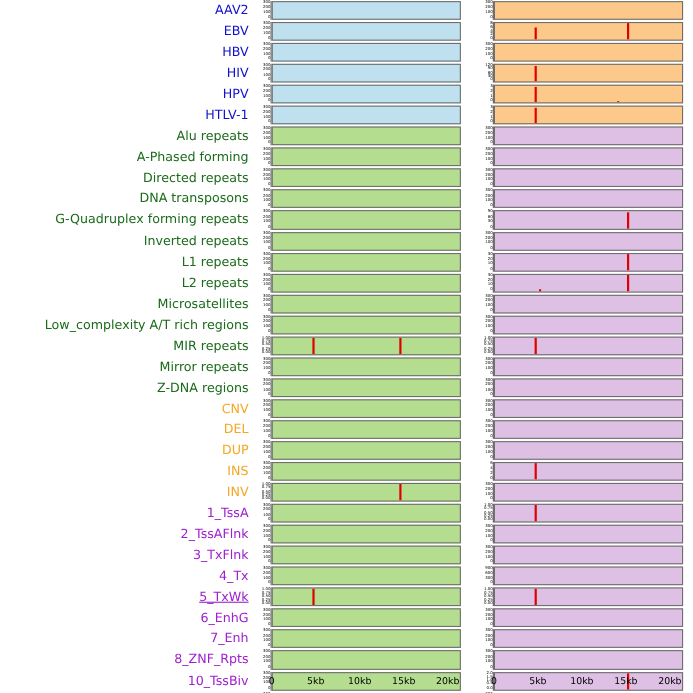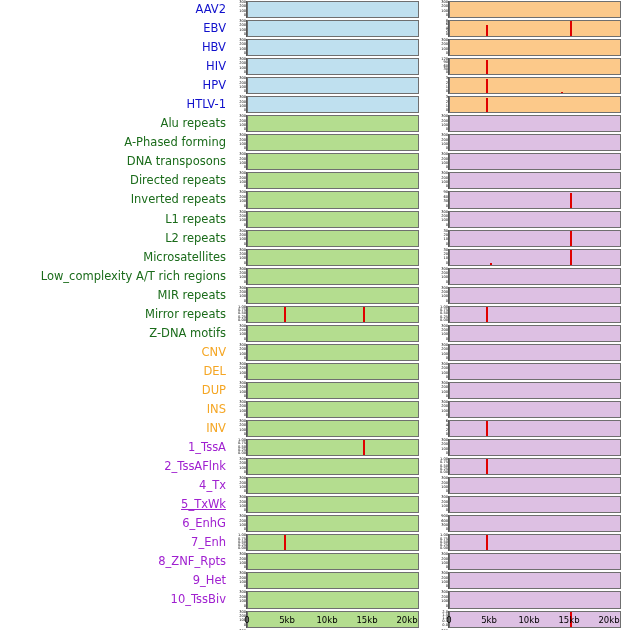--- a/index.html
+++ b/index.html
@@ -94,43 +94,44 @@
 <div id="root">
   <div class="labels" id="labels">
       <div class="row-label" style="color: rgb(17, 17, 204);">AAV2</div>
       <div class="row-label" style="color: rgb(17, 17, 204);">EBV</div>
       <div class="row-label" style="color: rgb(17, 17, 204);">HBV</div>
       <div class="row-label" style="color: rgb(17, 17, 204);">HIV</div>
       <div class="row-label" style="color: rgb(17, 17, 204);">HPV</div>
       <div class="row-label" style="color: rgb(17, 17, 204);">HTLV-1</div>
       <div class="row-label" style="color: rgb(26, 107, 26);">Alu repeats</div>
       <div class="row-label" style="color: rgb(26, 107, 26);">A-Phased forming</div>
+      <div class="row-label" style="color: rgb(26, 107, 26);">Directed repeats</div>
       <div class="row-label" style="color: rgb(26, 107, 26);">DNA transposons</div>
-      <div class="row-label" style="color: rgb(26, 107, 26);">Directed repeats</div>
+      <div class="row-label" style="color: rgb(26, 107, 26);">G-Quadruplex forming repeats</div>
       <div class="row-label" style="color: rgb(26, 107, 26);">Inverted repeats</div>
       <div class="row-label" style="color: rgb(26, 107, 26);">L1 repeats</div>
       <div class="row-label" style="color: rgb(26, 107, 26);">L2 repeats</div>
       <div class="row-label" style="color: rgb(26, 107, 26);">Microsatellites</div>
       <div class="row-label" style="color: rgb(26, 107, 26);">Low_complexity A/T rich regions</div>
       <div class="row-label" style="color: rgb(26, 107, 26);">MIR repeats</div>
       <div class="row-label" style="color: rgb(26, 107, 26);">Mirror repeats</div>
-      <div class="row-label" style="color: rgb(26, 107, 26);">Z-DNA motifs</div>
+      <div class="row-label" style="color: rgb(26, 107, 26);">Z-DNA regions</div>
       <div class="row-label" style="color: rgb(245, 166, 35);">CNV</div>
       <div class="row-label" style="color: rgb(245, 166, 35);">DEL</div>
       <div class="row-label" style="color: rgb(245, 166, 35);">DUP</div>
       <div class="row-label" style="color: rgb(245, 166, 35);">INS</div>
       <div class="row-label" style="color: rgb(245, 166, 35);">INV</div>
       <div class="row-label" style="color: rgb(160, 32, 208);">1_TssA</div>
       <div class="row-label" style="color: rgb(160, 32, 208);">2_TssAFlnk</div>
+      <div class="row-label" style="color: rgb(160, 32, 208);">3_TxFlnk</div>
       <div class="row-label" style="color: rgb(160, 32, 208);">4_Tx</div>
       <div class="row-label" style="color: rgb(160, 32, 208); text-decoration: underline;">5_TxWk</div>
       <div class="row-label" style="color: rgb(160, 32, 208);">6_EnhG</div>
       <div class="row-label" style="color: rgb(160, 32, 208);">7_Enh</div>
       <div class="row-label" style="color: rgb(160, 32, 208);">8_ZNF_Rpts</div>
-      <div class="row-label" style="color: rgb(160, 32, 208);">9_Het</div>
       <div class="row-label" style="color: rgb(160, 32, 208);">10_TssBiv</div>
     </div>
   <div class="panel left" id="panel-left">
       <div class="track">
         <div class="axis">
           <div class="vline"></div>
           <div class="tick" style="top: 0px;">300</div>
           <div class="tick" style="top: 4.35px;">200</div>
           <div class="tick" style="top: 8.7px;">100</div>
           <div class="tick" style="top: 13.05px;">0</div>

